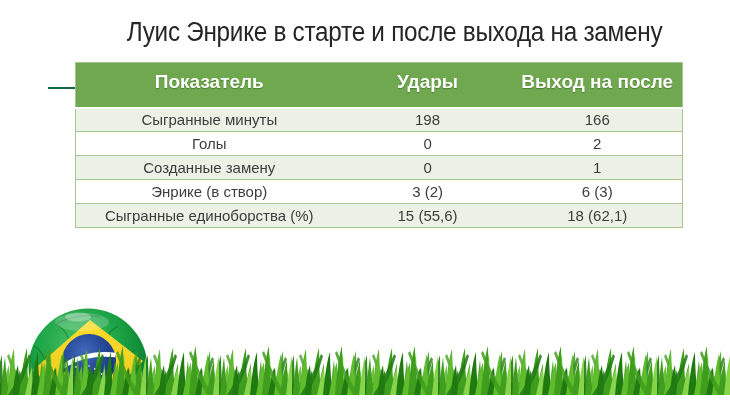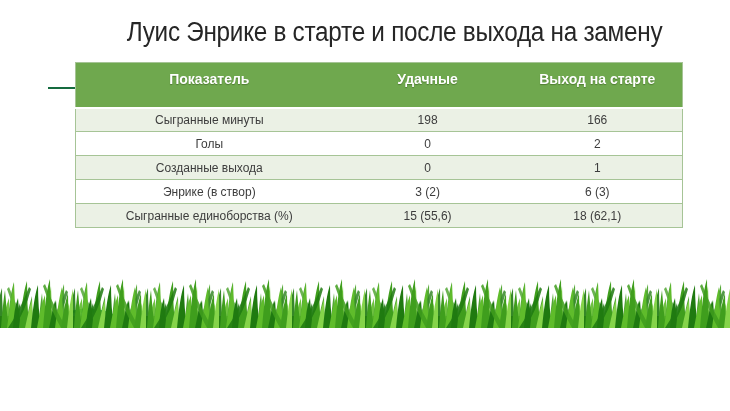--- a/index.html
+++ b/index.html
@@ -1,44 +1,44 @@
 <!DOCTYPE html>
 <html><head>
 <meta charset="utf-8">
 <style>
   html,body{margin:0;padding:0;background:#fff;}
   .slide{
-    position:relative;width:730px;height:328px;background:#ffffff;
+    position:relative;width:730px;height:395px;background:#ffffff;
     overflow:hidden;font-family:"Liberation Sans",sans-serif;
   }
   
   .title{
     position:absolute;top:12px;left:60px;width:670px;height:38px;
     margin:0;text-align:center;font-weight:400;white-space:nowrap;
   }
   .title-inner{
     display:inline-block;font-size:27px;line-height:34px;color:#262626;
     transform:scaleX(.9);transform-origin:center;letter-spacing:-.3px;
   }
   
   .accent-dash{position:absolute;left:48px;top:87px;width:28px;height:2px;background:#156b3f;}
   
   table.stats{
     position:absolute;left:75px;top:62px;width:608px;
     border-collapse:collapse;table-layout:fixed;
     border:1px solid #a6c496;background:#fff;
   }
   table.stats thead th{
-    background:#6fa84e;color:#ffffff;font-size:14px;font-weight:bold;
+    background:#6fa84e;color:#ffffff;font-size:19px;font-weight:bold;
     height:45px;vertical-align:top;padding:8px 2px 0 2px;box-sizing:border-box;
     text-align:center;border-bottom:2px solid #ffffff;
     text-shadow:0 1px 1px rgba(40,70,20,.45);
   }
   table.stats tbody td{
-    height:24px;font-size:12px;color:#3d3d3d;text-align:center;
+    height:24px;font-size:15px;color:#3d3d3d;text-align:center;
     padding:0 4px;border-top:1px solid #a6c496;box-sizing:border-box;
   }
   table.stats tbody tr:nth-child(odd) td{background:#ebf1e5;}
   table.stats tbody tr:first-child td{border-top:none;}
   
   .ball{position:absolute;left:28px;top:308px;z-index:2;}
   .grass{position:absolute;left:0;bottom:0;z-index:3;}
   .watermark{
     position:absolute;left:362px;top:399px;width:150px;height:8px;z-index:4;
     background:rgba(60,120,195,.38);border-radius:4px;filter:blur(1.5px);
@@ -57,37 +57,37 @@
 
   <table class="stats">
     <colgroup>
       <col style="width:44%">
         <col style="width:28%">
         <col style="width:28%">
     </colgroup>
     <thead>
       <tr>
         <th>Показатель</th>
-        <th>Удачные</th>
-        <th>Выход на старте</th>
+        <th>Удары</th>
+        <th>Выход на после</th>
       </tr>
     </thead>
     <tbody>
       <tr>
         <td>Сыгранные минуты</td>
         <td>198</td>
         <td>166</td>
       </tr>
       <tr>
         <td>Голы</td>
         <td>0</td>
         <td>2</td>
       </tr>
       <tr>
-        <td>Созданные выхода</td>
+        <td>Созданные замену</td>
         <td>0</td>
         <td>1</td>
       </tr>
       <tr>
         <td>Энрике (в створ)</td>
         <td>3 (2)</td>
         <td>6 (3)</td>
       </tr>
       <tr>
         <td>Сыгранные единоборства (%)</td>

